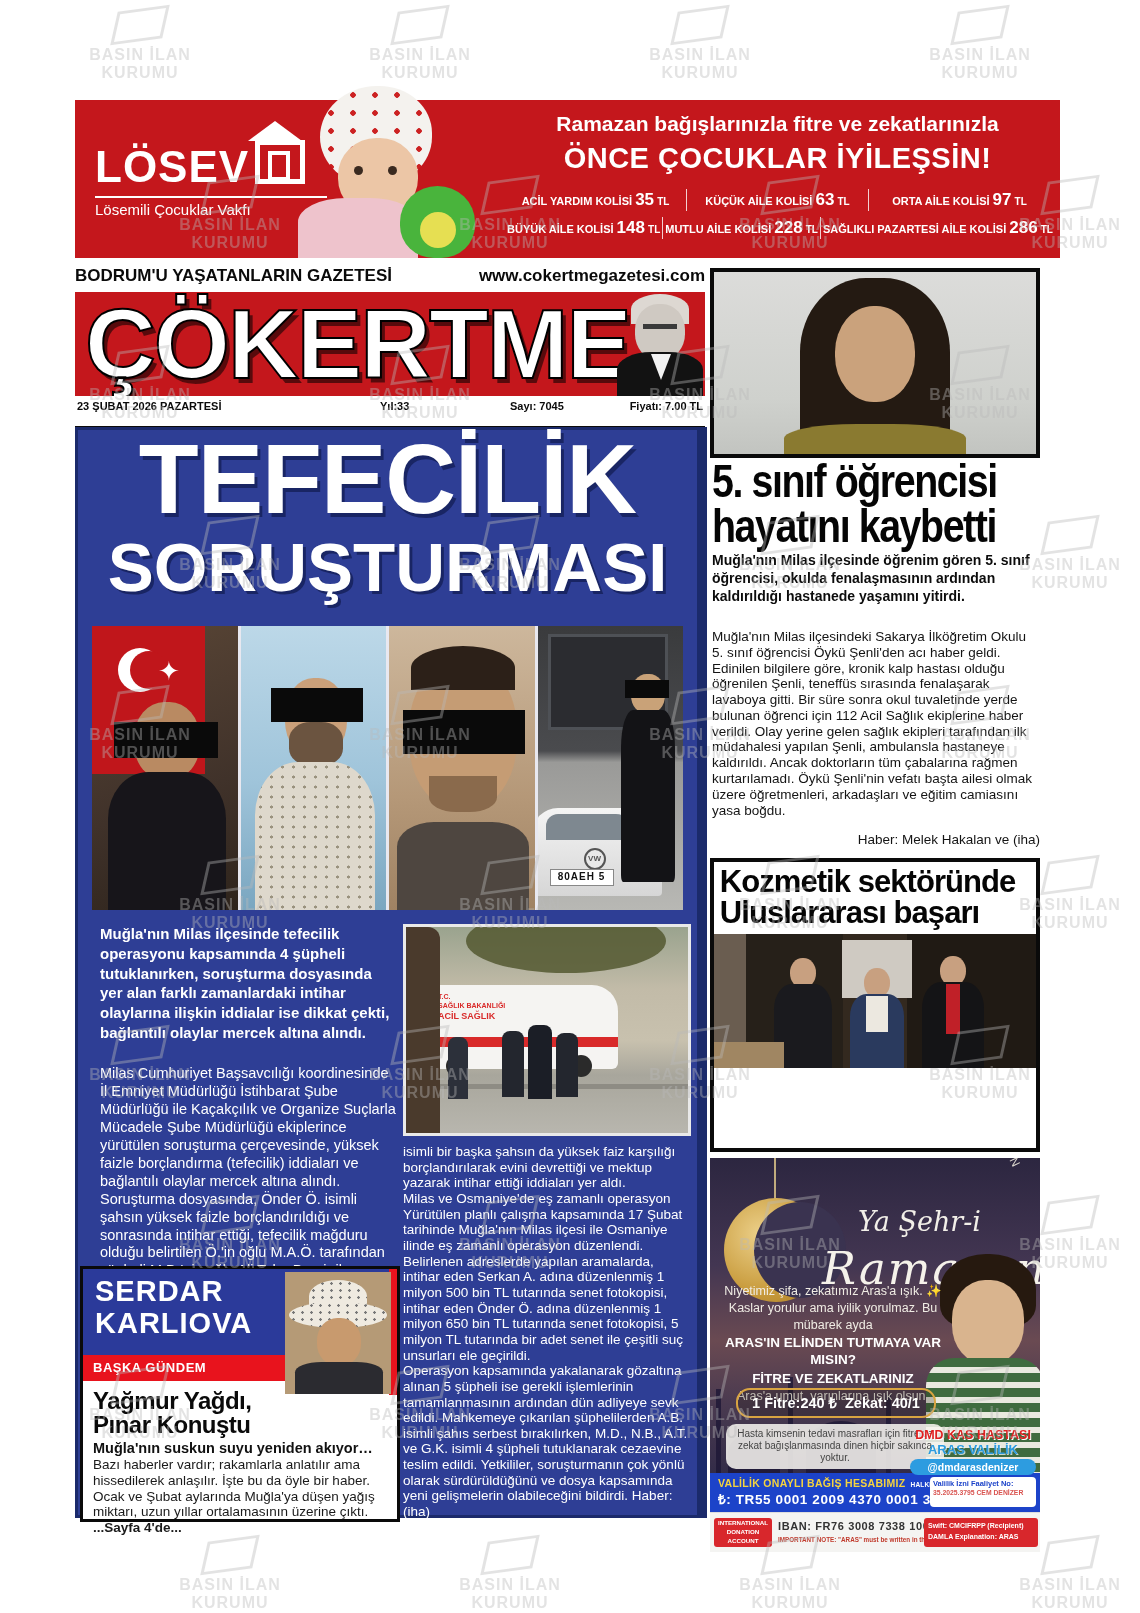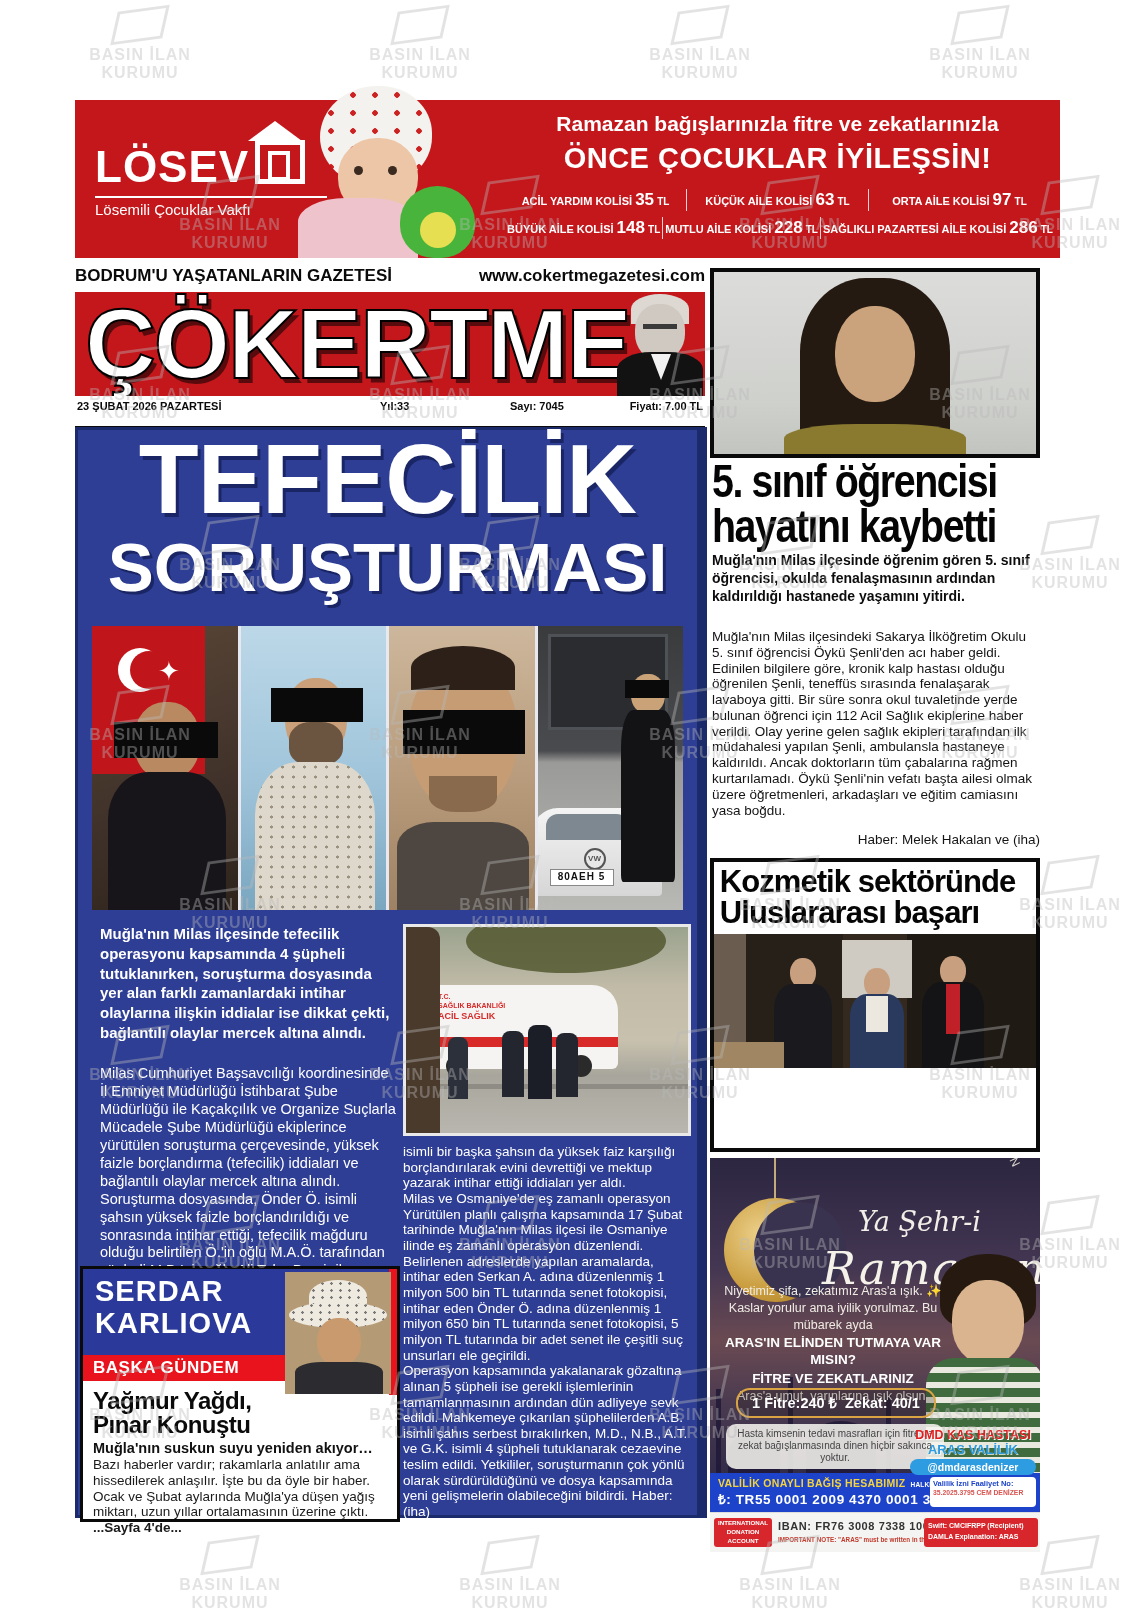--- a/index.html
+++ b/index.html
@@ -78,21 +78,21 @@
   .amb-wheel{position:absolute;bottom:-8px;width:22px;height:22px;border-radius:50%;background:#2a2a2a;}
   .person{position:absolute;border-radius:8px 8px 0 0;background:#23262e;}
   .tree{position:absolute;left:0;top:0;width:34px;height:100%;background:#4a3a2c;border-radius:0 12px 0 0;}
   .foliage{position:absolute;left:60px;top:-18px;width:200px;height:64px;border-radius:50%;background:rgba(84,88,48,0.85);}
   .wallline{position:absolute;left:0;bottom:44px;width:100%;height:5px;background:#8e8c84;}
   
   .serdar{left:80px;top:1266px;width:320px;height:256px;background:#fff;border:3px solid #0a0a0a;box-sizing:border-box;z-index:3;}
   .serdar-head{position:absolute;left:0;top:0;width:100%;height:86px;background:#2b3a9a;}
   .serdar-name{position:absolute;left:12px;top:6px;font-size:29px;line-height:1.12;font-weight:bold;color:#fff;letter-spacing:1px;}
   .serdar-band{position:absolute;left:0;top:86px;width:205px;height:26px;background:#e8131d;color:#fff;
-      font-size:17px;font-weight:bold;padding-left:10px;line-height:26px;letter-spacing:0.5px;}
+      font-size:13px;font-weight:bold;padding-left:10px;line-height:26px;letter-spacing:0.5px;}
   .serdar-photo{position:absolute;right:6px;top:3px;width:106px;height:122px;background:#b59a76;overflow:hidden;z-index:2;}
   .serdar-redbar{position:absolute;right:0;top:0;width:8px;height:126px;background:#e8131d;}
   .hat-brim{position:absolute;left:4px;top:30px;width:98px;height:26px;border-radius:50%;background:#efeae0;
      background-image:radial-gradient(circle,#777 0 1px,transparent 1.5px);background-size:9px 7px;}
   .hat-top{position:absolute;left:24px;top:8px;width:58px;height:32px;border-radius:50% 50% 0 0;background:#efeae0;
      background-image:radial-gradient(circle,#777 0 1px,transparent 1.5px);background-size:9px 7px;}
   .serdar-face{position:absolute;left:32px;top:46px;width:44px;height:48px;border-radius:46%;background:#c89a6e;}
   .serdar-shirt{position:absolute;left:10px;top:90px;width:88px;height:34px;border-radius:30% 30% 0 0;background:#2b2b30;}
   .serdar-content{position:absolute;left:10px;top:116px;width:296px;}
   .serdar-h{font-size:24px;line-height:0.98;font-weight:bold;color:#0a0a0a;letter-spacing:-0.5px;margin:4px 0 4px 0;}

